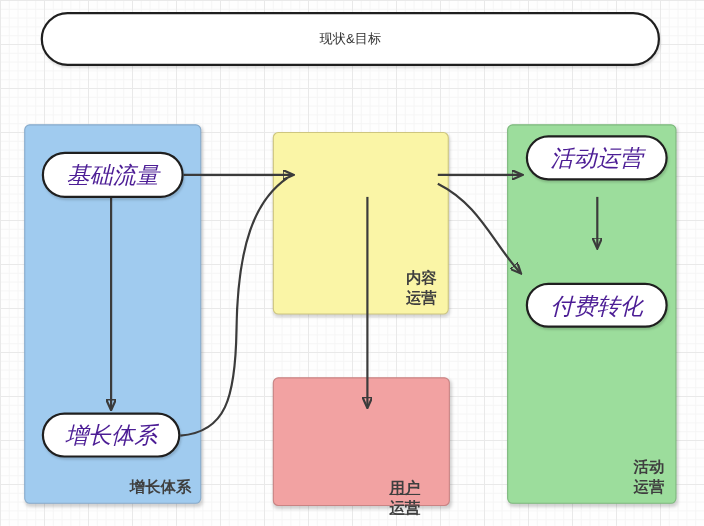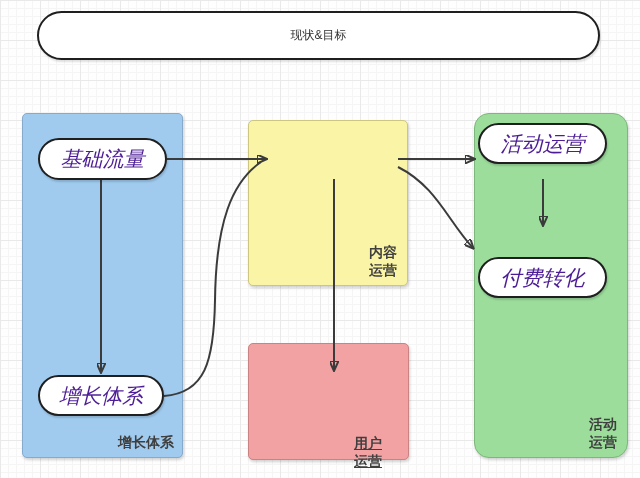--- a/index.html
+++ b/index.html
@@ -33,21 +33,21 @@
     box-sizing:border-box;
   }
   .region-label{
     position:absolute;
     font-size:14px;font-weight:bold;color:#3f3f3f;
     line-height:1.3;white-space:pre-line;text-align:left;
   }
   .region-growth{left:22px;top:113px;width:161px;height:345px;}
   .region-content{left:248px;top:120px;width:160px;height:166px;}
   .region-user{left:248px;top:343px;width:161px;height:117px;}
-  .region-activity{left:474px;top:113px;width:154px;height:345px;border-radius:15px;}
+  .region-activity{left:461px;top:113px;width:154px;height:345px;}
   .label-growth{right:8px;bottom:6px;}
   .label-content{right:10px;bottom:6px;}
   .label-user{right:26px;bottom:-11px;text-decoration:underline;}
   .label-activity{right:10px;bottom:6px;}
   .node{
     position:absolute;
     background:#ffffff;border:2px solid #1f1f1f;border-radius:21px;
     display:flex;align-items:center;justify-content:center;
     font-size:21px;color:#4c1d95;
     box-shadow:1px 2px 2px rgba(0,0,0,0.15);

